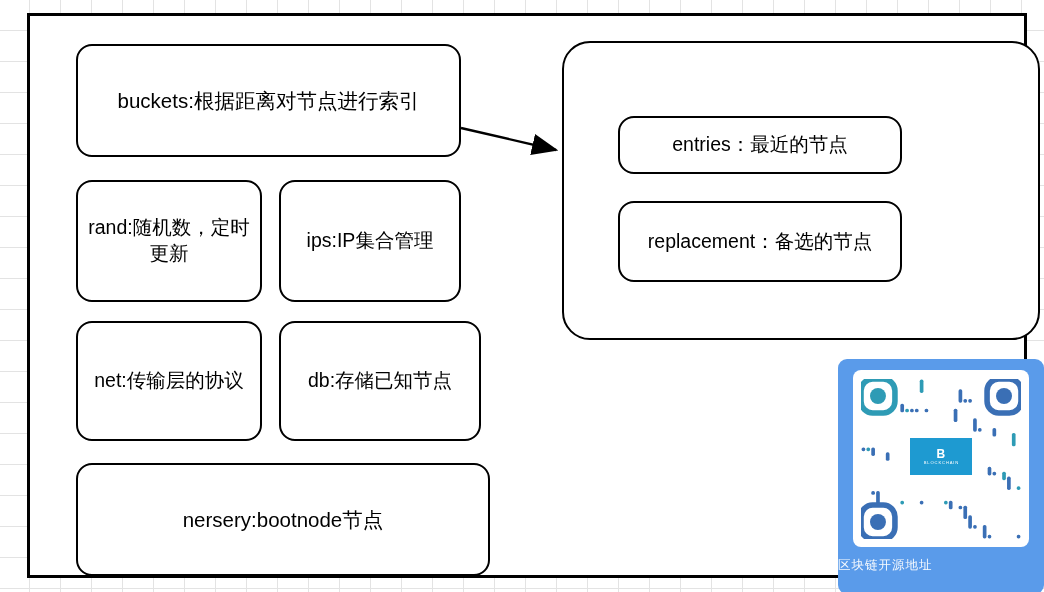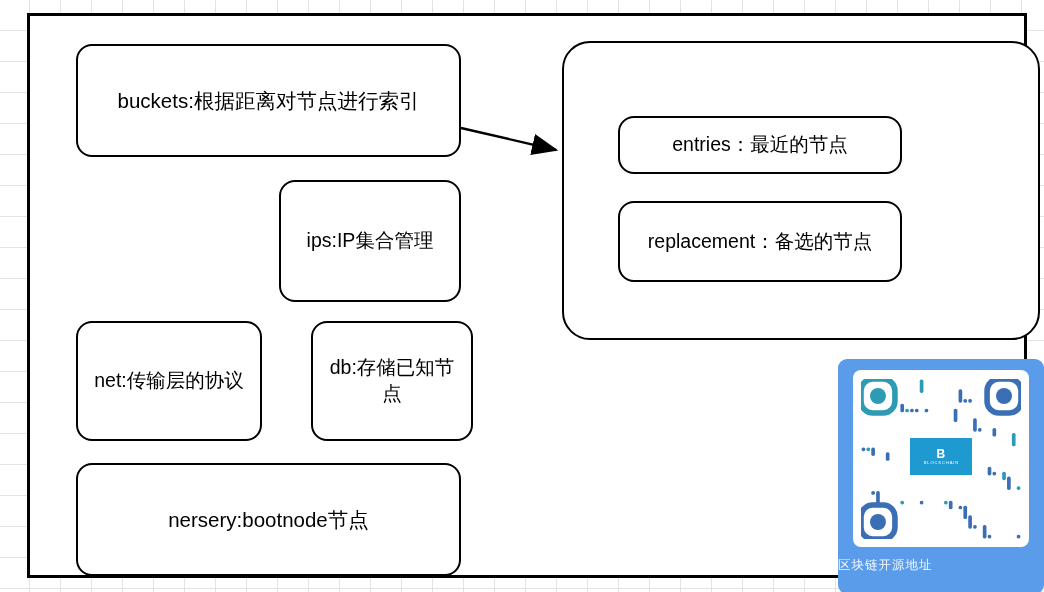--- a/index.html
+++ b/index.html
@@ -54,22 +54,22 @@
     line-height: 1.32;
     padding: 4px 8px;
   }
   .node span { display: block; }
 
   
   #n-buckets  { left: 46px;  top: 28px;  width: 385px; height: 113px; font-size: 20.5px; }
   #n-rand     { left: 46px;  top: 164px; width: 186px; height: 122px; font-size: 19.5px; }
   #n-ips      { left: 249px; top: 164px; width: 182px; height: 122px; font-size: 19.5px; }
   #n-net      { left: 46px;  top: 305px; width: 186px; height: 120px; font-size: 19.5px; }
-  #n-db       { left: 249px; top: 305px; width: 162px; height: 120px; font-size: 19.5px; margin-left: 32px; }
-  #n-nersery  { left: 46px;  top: 447px; width: 385px; height: 113px; font-size: 20.5px; text-align: right; }
+  #n-db       { left: 249px; top: 305px; width: 202px; height: 120px; font-size: 19.5px; }
+  #n-nersery  { left: 46px;  top: 447px; width: 414px; height: 113px; font-size: 20.5px; text-align: right; }
 
   
   #n-container {
     left: 532px; top: 25px; width: 478px; height: 299px;
     border-radius: 28px;
   }
   #n-entries     { left: 588px; top: 68px;  width: 284px; height: 58px; font-size: 19.5px; margin-top: 32px; }
   #n-replacement { left: 588px; top: 185px; width: 284px; height: 81px; font-size: 19.5px; justify-content: center; }
 
   
@@ -142,20 +142,23 @@
           <path d="M0,0 L11,4.5 L0,9 z" fill="#000000"></path>
         </marker>
       </defs>
       <path d="M 461 128 L 556 150" stroke="#000000" stroke-width="2.4" fill="none" marker-end="url(#ah)"></path>
     </svg>
 
     <div class="node" id="n-buckets">
       <span>buckets:根据距离对节点进行索引</span>
     </div>
 
+    <div class="node" id="n-rand">
+      <span>rand:随机数，定时更新</span>
+    </div>
 
     <div class="node" id="n-net">
       <span>net:传输层的协议</span>
     </div>
 
     <div class="node" id="n-ips">
       <span>ips:IP集合管理</span>
     </div>
 
     <div class="node" id="n-db">

